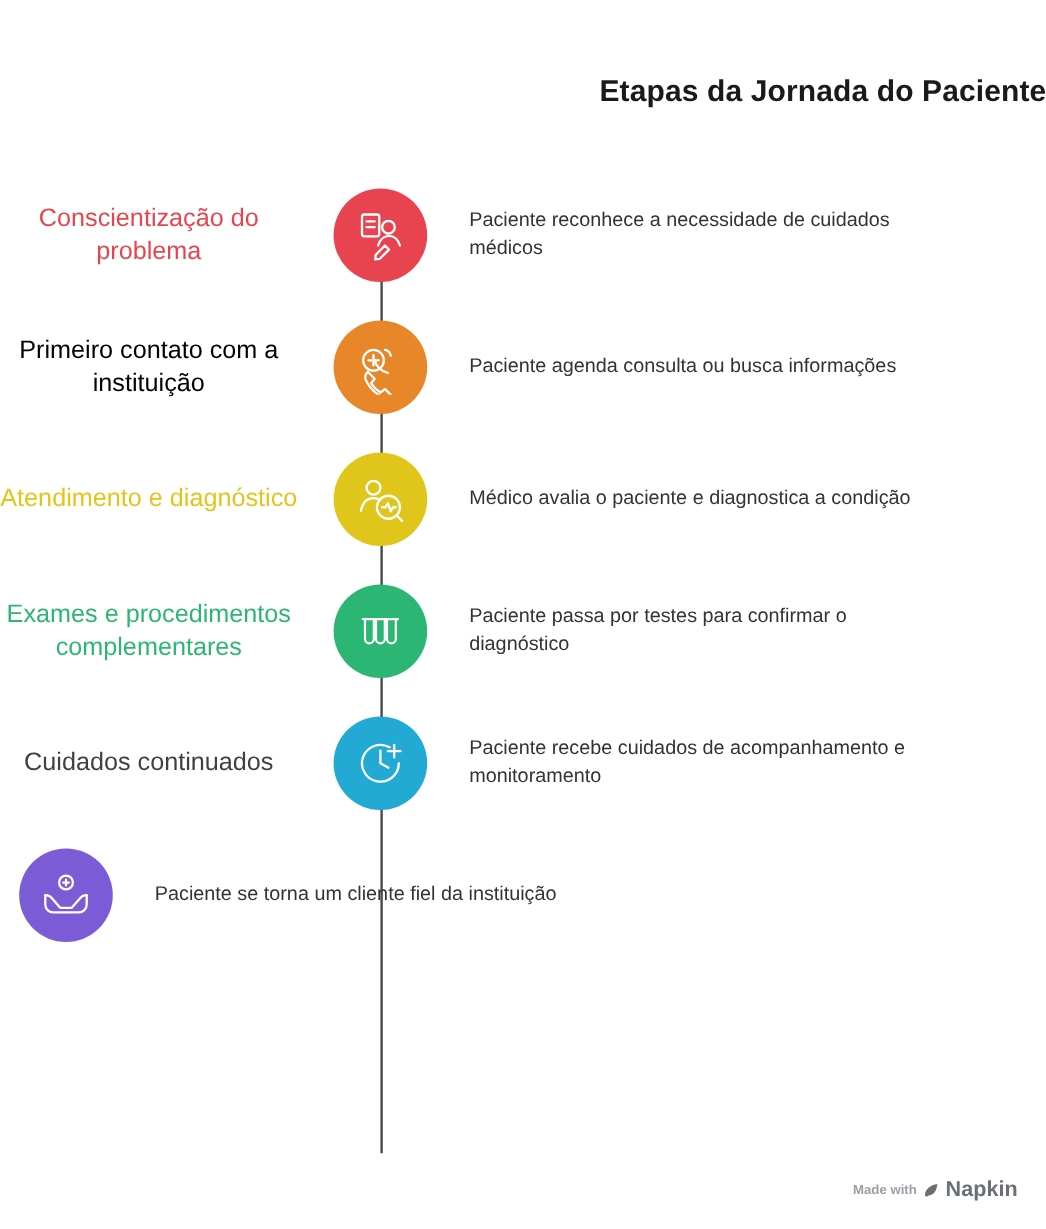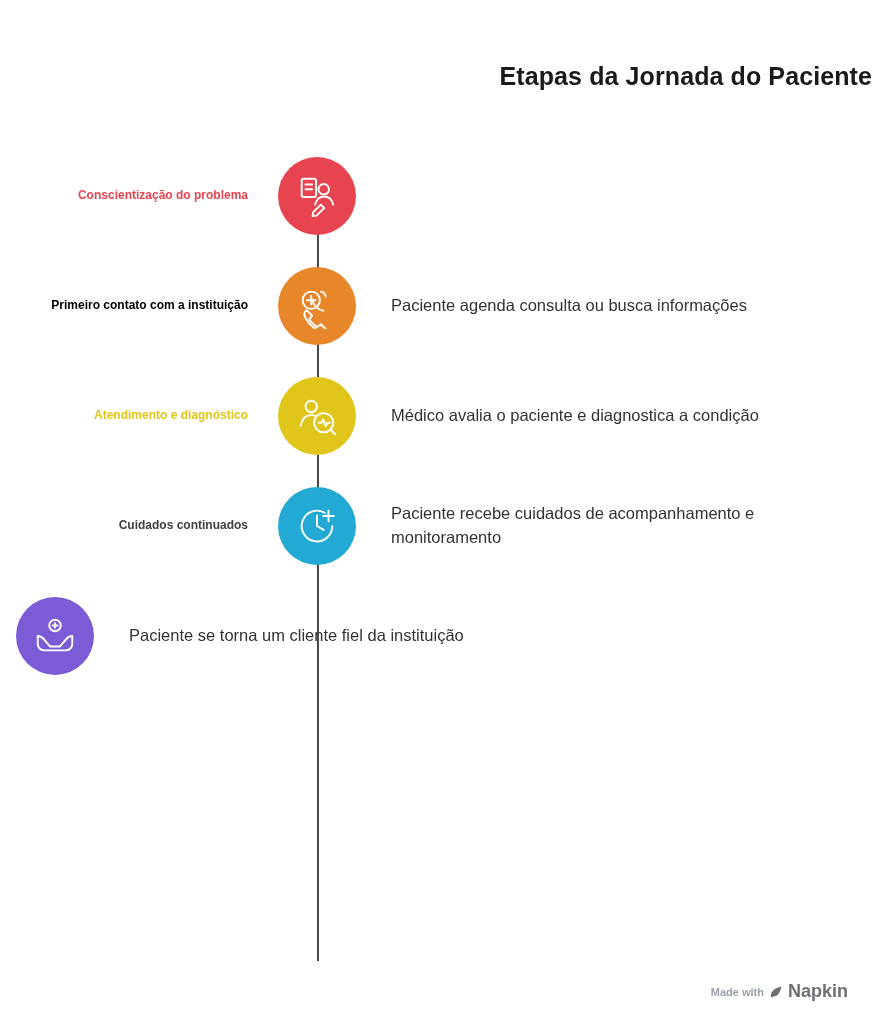--- a/index.html
+++ b/index.html
@@ -40,25 +40,25 @@
   }
   .step {
     position: relative;
     display: flex;
     align-items: center;
     height: 110px;
     z-index: 1;
   }
   .step-label {
     width: 262px;
-    text-align: right;
+    text-align: center;
     padding-right: 14px;
     box-sizing: border-box;
-    font-size: 12px;
-    font-weight: bold;
+    font-size: 21px;
+    font-weight: normal;
     line-height: 1.32;
   }
   .step-icon-wrap {
     width: 110px;
     display: flex;
     justify-content: center;
     align-items: center;
   }
   .circle {
     width: 78px;
@@ -112,20 +112,21 @@
       <div class="circle" style="background:#e8444f">
         <svg width="46" height="46" viewBox="0 0 48 48" fill="none" stroke="#ffffff" stroke-width="2" stroke-linecap="round" stroke-linejoin="round">
           <rect x="8" y="6" width="15" height="19" rx="2"></rect>
           <path d="M12 12h7M12 17h7"></path>
           <circle cx="31" cy="17" r="5.5"></circle>
           <path d="M22 33c1.5-5.5 5.5-8.5 9.5-8.5s8 3 9.5 8.5"></path>
           <path d="M20 41l8-8 3.5 3.5-8 8-4 .5z"></path>
         </svg>
       </div>
     </div>
+    <div class="step-desc">Paciente reconhece a necessidade de cuidados médicos</div>
   </div>
 
   <div class="step">
     <div class="step-label" style="color:#000000">Primeiro contato com a instituição</div>
     <div class="step-icon-wrap">
       <div class="circle" style="background:#e8862a">
         <svg width="46" height="46" viewBox="0 0 48 48" fill="none" stroke="#ffffff" stroke-width="2" stroke-linecap="round" stroke-linejoin="round">
           <circle cx="18" cy="18" r="9"></circle>
           <path d="M18 13.5v9M13.5 18h9"></path>
           <path d="M28 9c2.5.5 4.5 2.5 5 5"></path>
@@ -146,20 +147,36 @@
           <path d="M7 34c1.5-7 5.5-11 11-11 2 0 3.8.5 5.4 1.5"></path>
           <circle cx="31" cy="31" r="10"></circle>
           <path d="M25.5 31h3l2-3.5 2.5 7 2-3.5h2.5"></path>
           <path d="M38.5 38.5L43 43"></path>
         </svg>
       </div>
     </div>
     <div class="step-desc">Médico avalia o paciente e diagnostica a condição</div>
   </div>
 
+  <div class="step">
+    <div class="step-label" style="color:#2bb673">Exames e procedimentos complementares</div>
+    <div class="step-icon-wrap">
+      <div class="circle" style="background:#2bb673">
+        <svg width="44" height="44" viewBox="0 0 48 48" fill="none" stroke="#ffffff" stroke-width="2" stroke-linecap="round" stroke-linejoin="round">
+          <path d="M10 13v18a4 4 0 0 0 8 0V13"></path>
+          <path d="M8 13h12"></path>
+          <path d="M20 13v18a4 4 0 0 0 8 0V13"></path>
+          <path d="M18 13h12"></path>
+          <path d="M30 13v18a4 4 0 0 0 8 0V13"></path>
+          <path d="M28 13h12"></path>
+        </svg>
+      </div>
+    </div>
+    <div class="step-desc">Paciente passa por testes para confirmar o diagnóstico</div>
+  </div>
 
 
   <div class="step">
     <div class="step-label" style="color:#404040">Cuidados continuados</div>
     <div class="step-icon-wrap">
       <div class="circle" style="background:#22a9d4">
         <svg width="46" height="46" viewBox="0 0 48 48" fill="none" stroke="#ffffff" stroke-width="2" stroke-linecap="round" stroke-linejoin="round">
           <path d="M40 24a16 16 0 1 1-8-13.8"></path>
           <path d="M24 13v11l7 4"></path>
           <path d="M36 8v11M30.5 13.5h11"></path>

